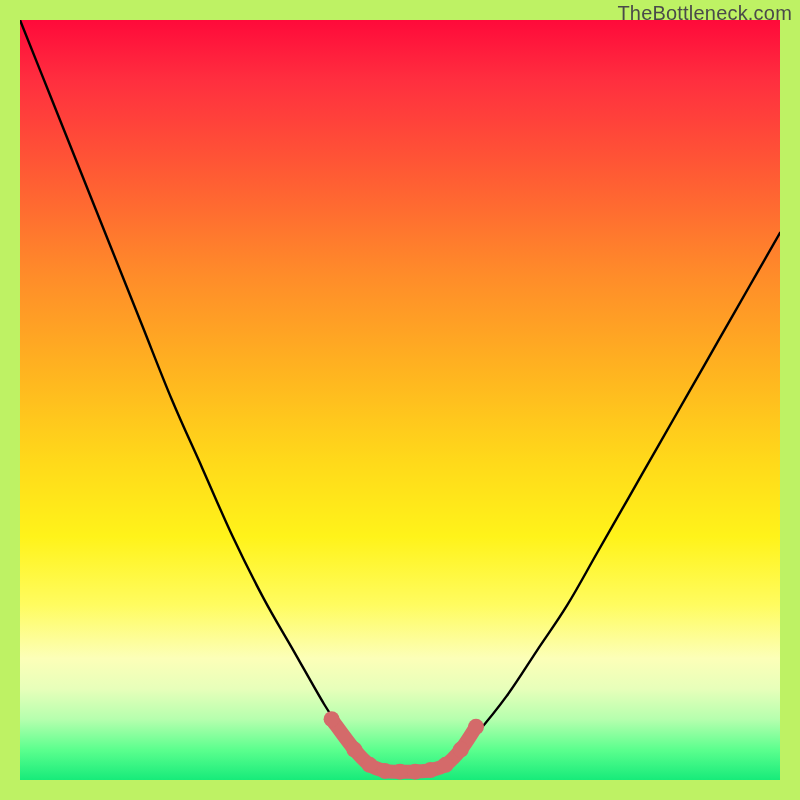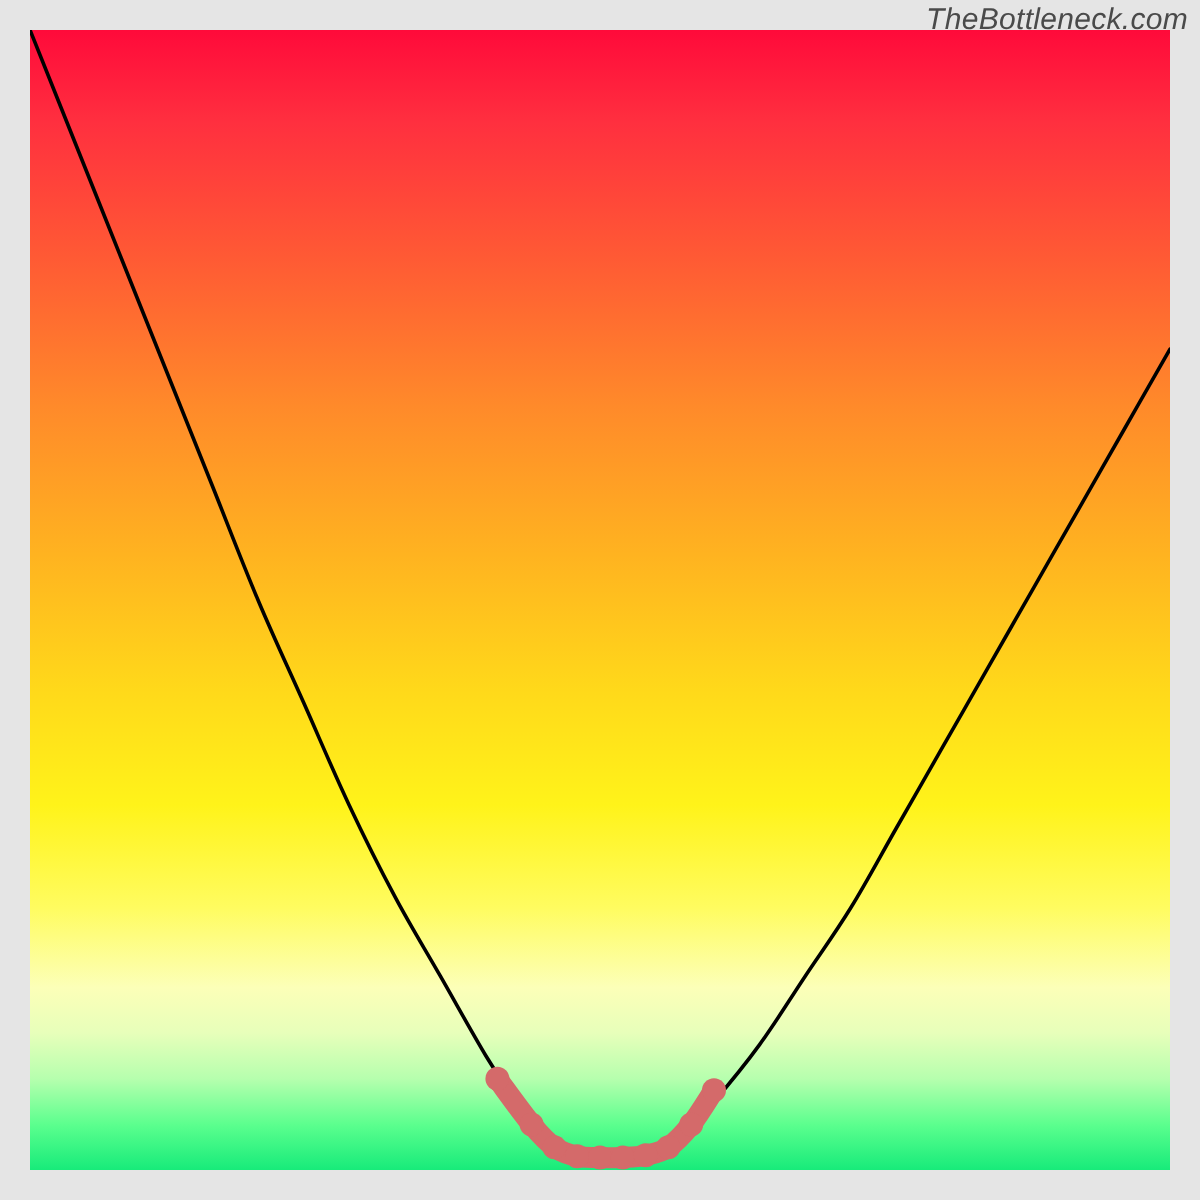--- a/index.html
+++ b/index.html
@@ -8,22 +8,21 @@
     width: 800px;
     height: 800px;
     background: #000;
     overflow: hidden;
     font-family: Arial, Helvetica, sans-serif;
   }
   .frame {
     position: relative;
     width: 800px;
     height: 800px;
-    background: #e5e5e5;
-    font-style: italic;
+    background: #bef264;
   }
   .plot {
     position: absolute;
     left: 20px;
     top: 20px;
     width: 760px;
     height: 760px;
     
     background: linear-gradient(
       to bottom,

